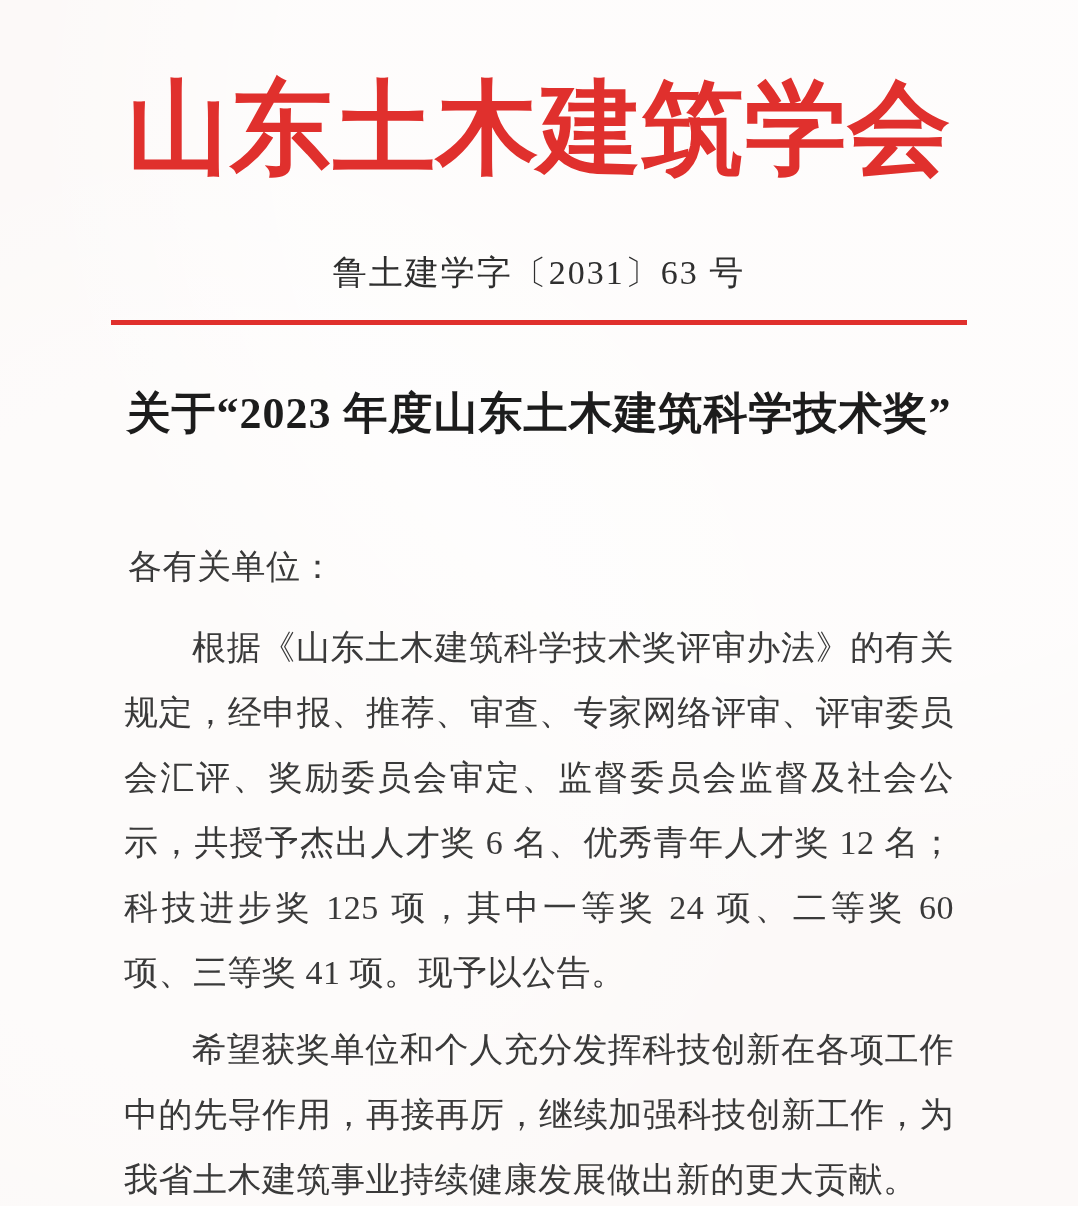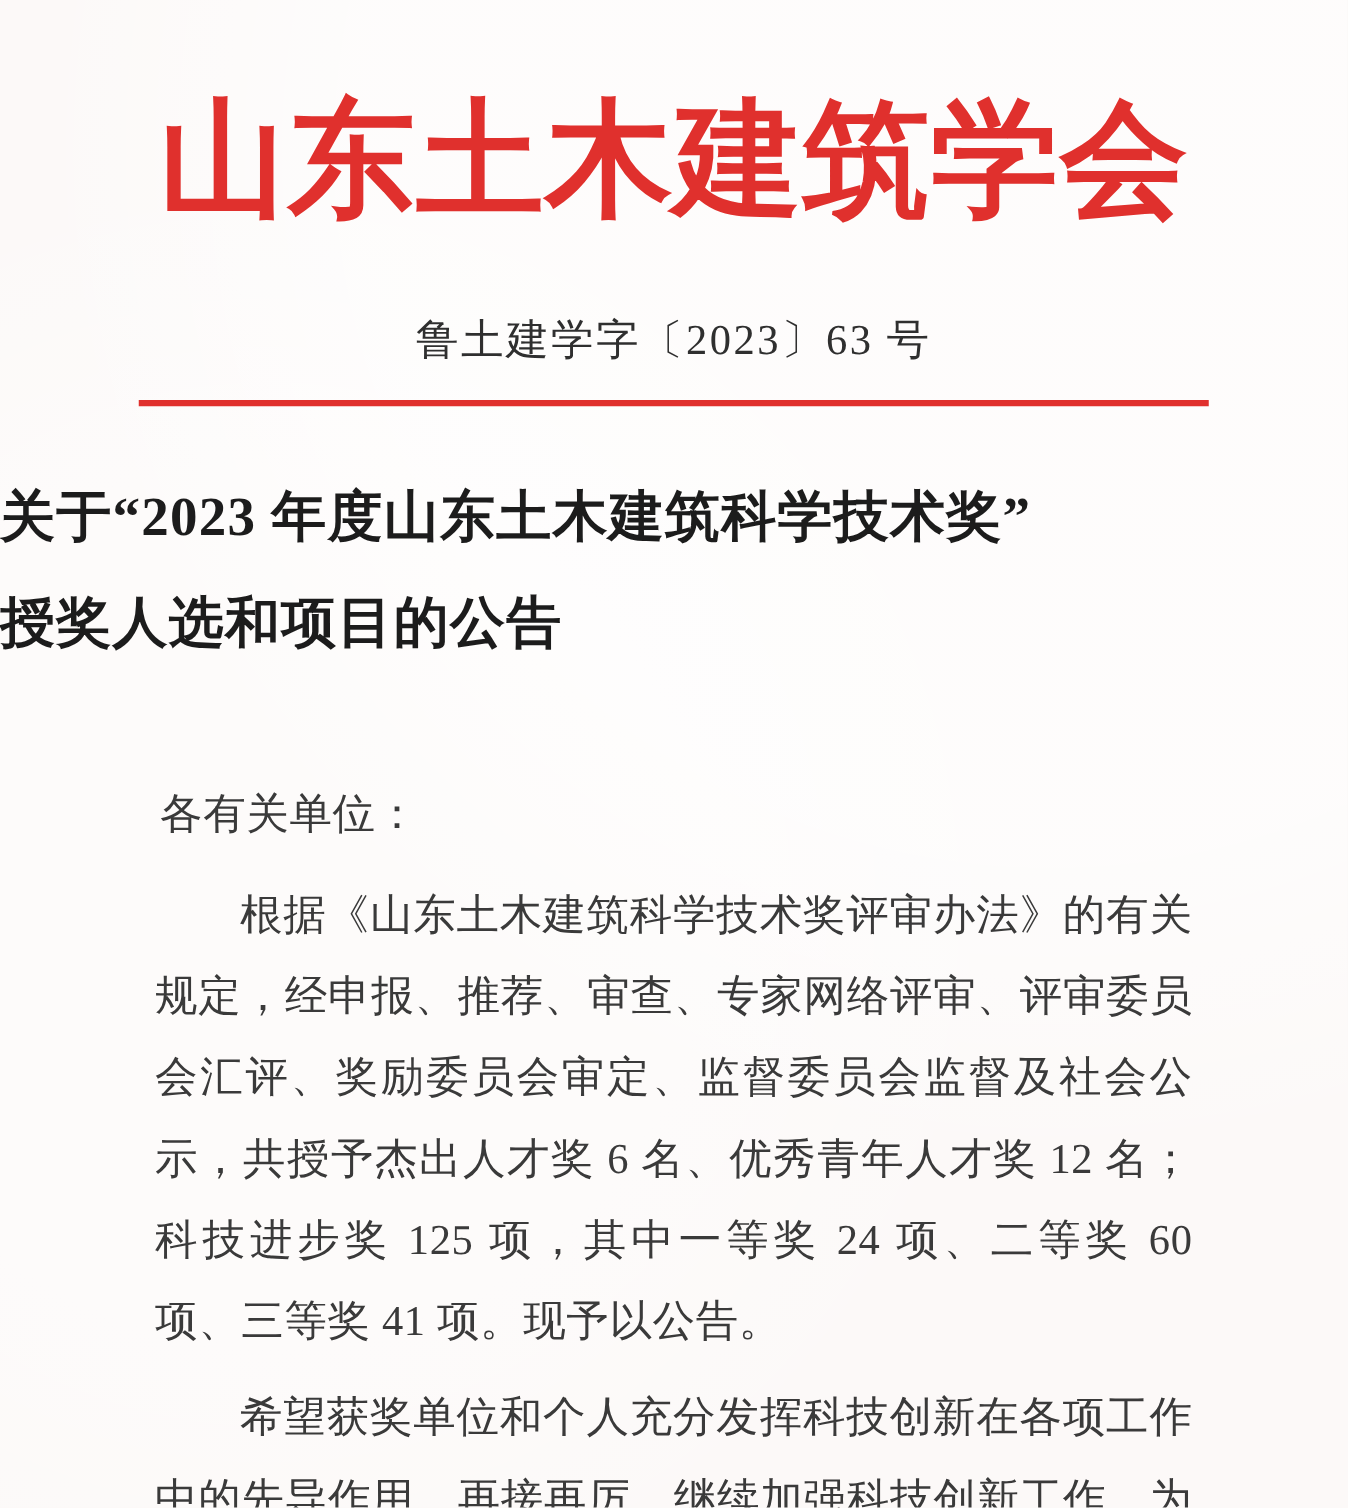--- a/index.html
+++ b/index.html
@@ -49,21 +49,21 @@
   .red-rule {
     display: block;
     margin: 25px auto 0 auto;
     width: 856px;
     height: 5px;
     border: none;
     background: var(--red);
   }
   .notice-title {
     margin: 46px 0 0 0;
-    text-align: left;
+    text-align: center;
     font-size: 44px;
     line-height: 85px;
     font-weight: bold;
     color: var(--ink-title);
     letter-spacing: 1px;
   }
   .body-text {
     width: 854px;
     margin: 78px auto 0 auto;
     font-size: 34px;
@@ -78,27 +78,26 @@
     text-indent: 2em;
   }
 </style>
 </head>
 <body>
 
 <div class="page">
 
   <h1 class="org-title">山东土木建筑学会</h1>
 
-  <div class="doc-number">鲁土建学字〔2023〕63 号</div>
+  <div class="doc-number">鲁土建学字〔2031〕63 号</div>
 
   <hr class="red-rule">
 
   <h2 class="notice-title">
     <span>关于“2023 年度山东土木建筑科学技术奖”</span><br>
-    <span>授奖人选和项目的公告</span>
   </h2>
 
   <div class="body-text">
     <p class="salutation">各有关单位：</p>
     <p class="para">根据《山东土木建筑科学技术奖评审办法》的有关规定，经申报、推荐、审查、专家网络评审、评审委员会汇评、奖励委员会审定、监督委员会监督及社会公示，共授予杰出人才奖 6 名、优秀青年人才奖 12 名；科技进步奖 125 项，其中一等奖 24 项、二等奖 60 项、三等奖 41 项。现予以公告。</p>
     <p class="para">希望获奖单位和个人充分发挥科技创新在各项工作中的先导作用，再接再厉，继续加强科技创新工作，为我省土木建筑事业持续健康发展做出新的更大贡献。</p>
   </div>
 
 </div>
 

